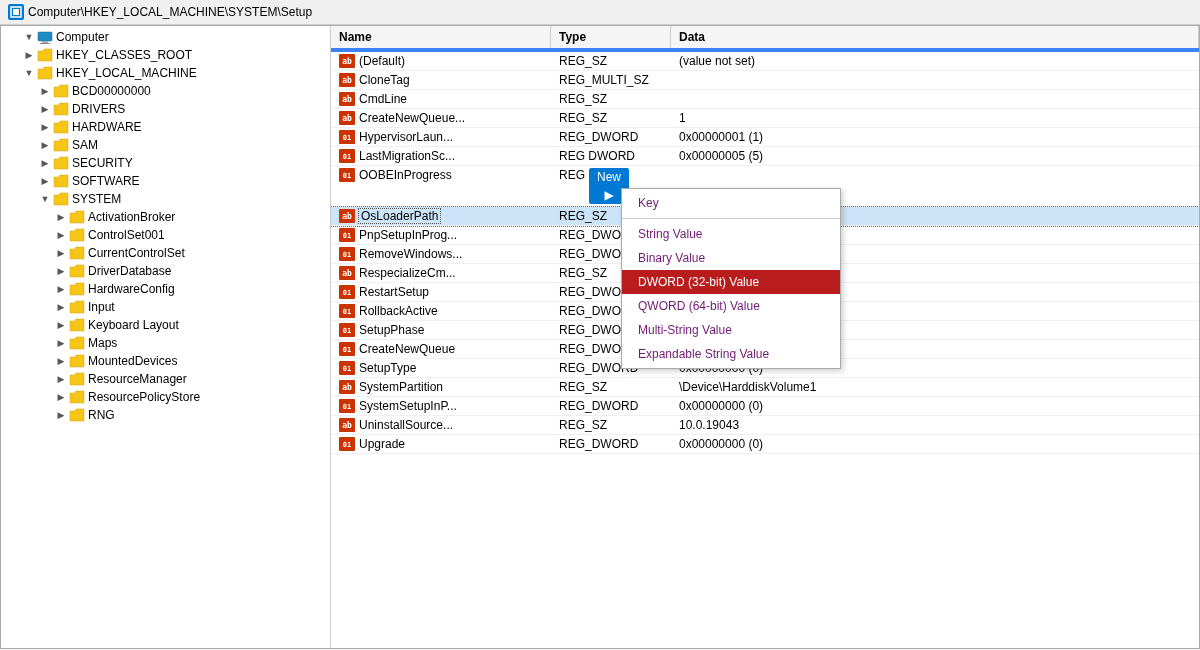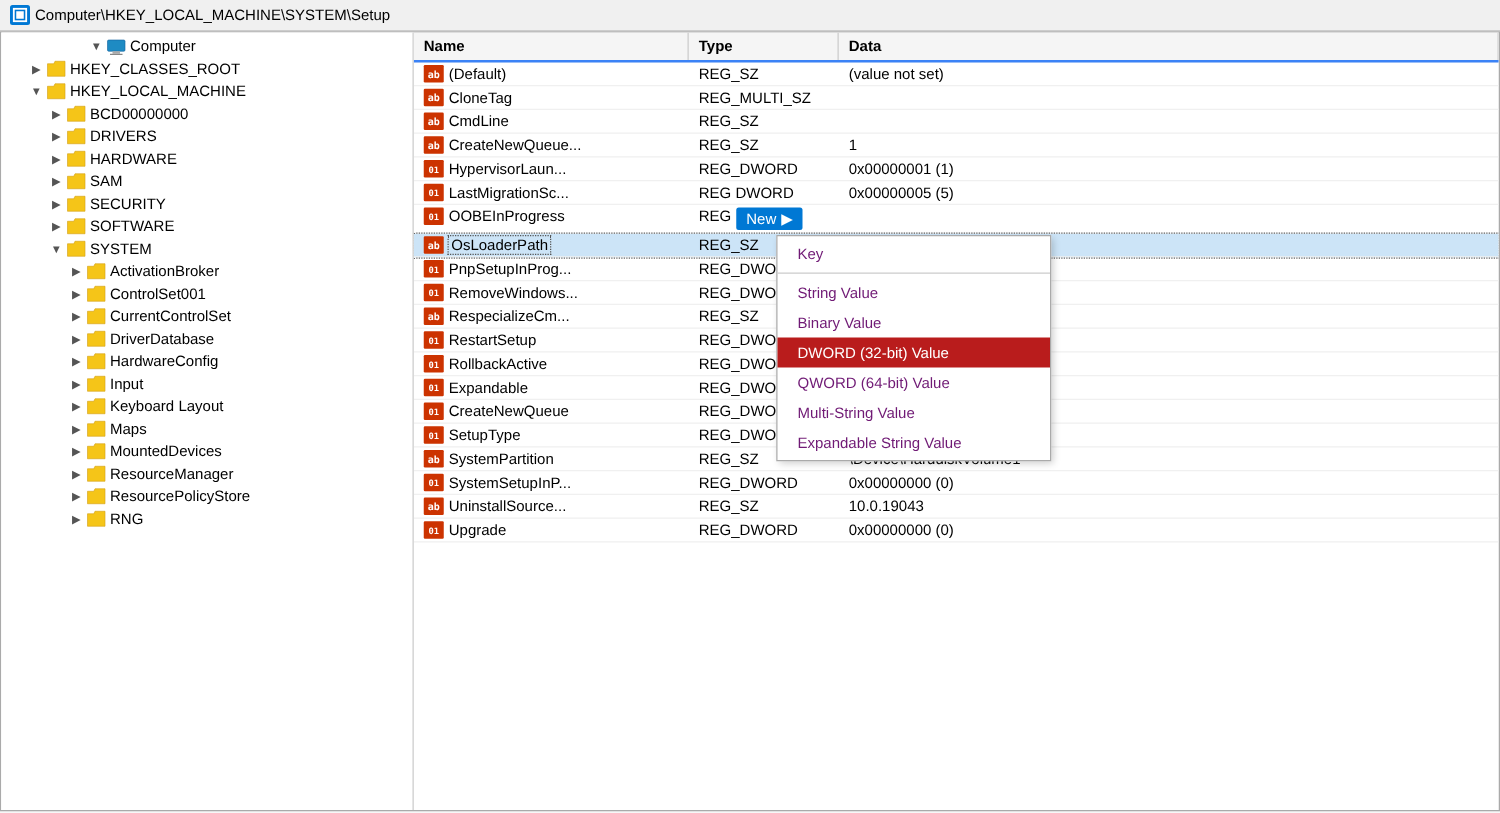--- a/index.html
+++ b/index.html
@@ -88,39 +88,39 @@
 
     
     .folder-yellow {
       color: #f5c518;
     }
 
     .tree-label {
       font-size: 12px;
     }
 
-    .indent-1 { padding-left: 20px; margin-left: 48px; }
+    .indent-1 { padding-left: 20px; }
     .indent-2 { padding-left: 20px; }
     .indent-3 { padding-left: 36px; }
     .indent-4 { padding-left: 52px; }
 
     
     .right-panel {
       flex: 1;
       display: flex;
       flex-direction: column;
       overflow: hidden;
       position: relative;
     }
 
     
     .table-header {
       display: grid;
       grid-template-columns: 220px 120px 1fr;
-      border-bottom: 2px solid #3b82f6;
+      border-bottom: 4px solid #3b82f6;
       background: #f5f5f5;
     }
     .table-header-cell {
       padding: 4px 8px;
       font-weight: 600;
       font-size: 12px;
       border-right: 1px solid #ccc;
       color: #000;
     }
 
@@ -189,20 +189,21 @@
     .new-button-inline {
       background: #0078d4;
       color: white;
       padding: 2px 8px;
       font-size: 12px;
       border-radius: 2px;
       display: inline-flex;
       align-items: center;
       gap: 4px;
       cursor: pointer;
+      flex-direction: column;
     }
 
     
     .submenu {
       position: absolute;
       top: 162px;
       left: 290px;
       background: #fff;
       border: 1px solid #aaa;
       box-shadow: 2px 2px 6px rgba(0,0,0,0.2);
@@ -641,21 +642,21 @@
       </div>
 
       <div class="table-row">
         <div class="table-cell">
           <span class="reg-icon-dword">
             <svg width="14" height="12" viewBox="0 0 14 12">
                 <rect x="1" y="1" width="12" height="10" fill="#cc3300" rx="1"></rect>
                 <text x="7" y="9" text-anchor="middle" fill="white" font-size="7" font-family="monospace" font-weight="bold">01</text>
               </svg>
           </span>
-          <span>Expandable</span>
+          <span>SetupPhase</span>
         </div>
         <div class="table-cell">REG_DWORD</div>
         <div class="table-cell">0x</div>
       </div>
 
       <div class="table-row">
         <div class="table-cell">
           <span class="reg-icon-dword">
             <svg width="14" height="12" viewBox="0 0 14 12">
                 <rect x="1" y="1" width="12" height="10" fill="#cc3300" rx="1"></rect>

